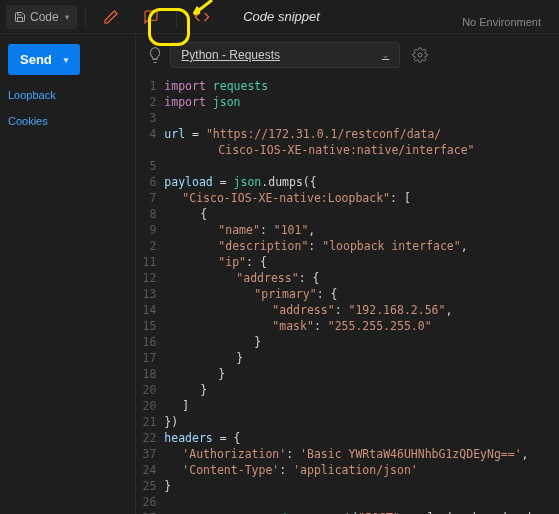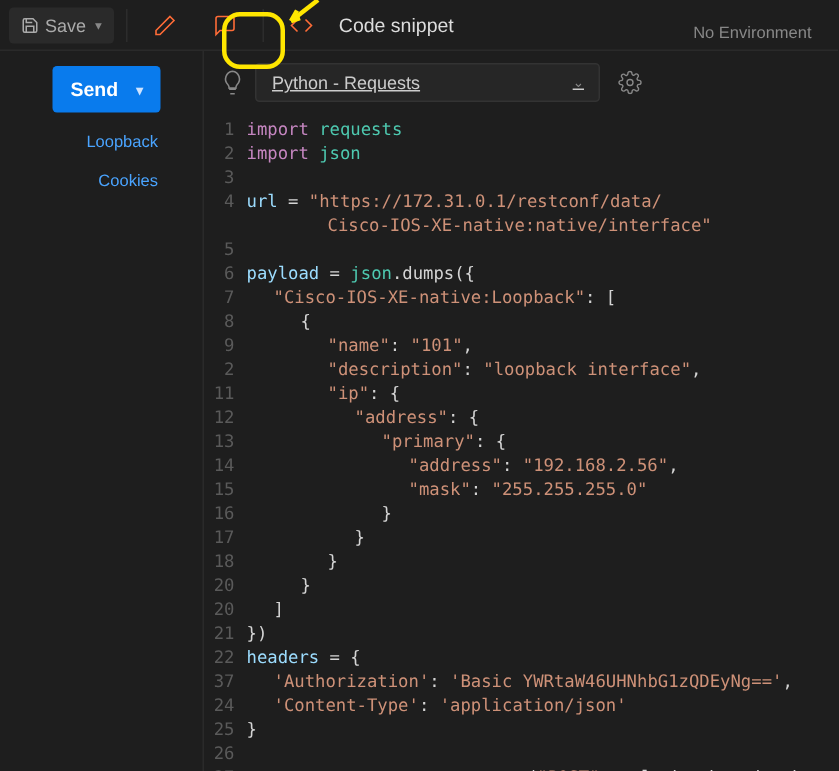--- a/index.html
+++ b/index.html
@@ -51,21 +51,22 @@
     align-items: center;
     justify-content: center;
     border-radius: 4px;
     cursor: pointer;
   }
   .icon-pill svg { width: 16px; height: 16px; stroke: #ff6c37; fill: none; stroke-width: 1.6; }
   .divider-v { width:1px; height:22px; background:#2c2c2c; margin:0 2px;}
   .code-snippet-label {
     color: #ddd;
     font-size: 13px;
-    margin-left: 2px;
+    margin-left: 18px;
+    font-style: italic;
   }
   .highlight-circle {
     position: absolute;
     left: 148px;
     top: 8px;
     width: 42px;
     height: 38px;
     border: 3px solid #ffe600;
     border-radius: 12px;
     pointer-events: none;
@@ -78,21 +79,21 @@
   }
   .main {
     display: flex;
     height: calc(100% - 34px);
   }
   .left-col {
     width: 155px;
     padding: 10px 8px;
     display:flex;
     flex-direction:column;
-    align-items:flex-end;
+    align-items:flex-start;
     gap:10px;
   }
   .send-btn {
     background: #097bed;
     color: #fff;
     font-weight: 600;
     font-size: 13px;
     padding: 8px 12px;
     border-radius: 3px;
     display: flex;
@@ -180,21 +181,21 @@
 
 <div class="topbar">
   <span class="env-label">No Environment</span>
 
   <div class="save-btn">
     <svg viewBox="0 0 24 24" fill="none" stroke="#aaa" stroke-width="2">
         <path d="M19 21H5a2 2 0 0 1-2-2V5a2 2 0 0 1 2-2h11l5 5v11a2 2 0 0 1-2 2z"></path>
         <polyline points="17 21 17 13 7 13 7 21"></polyline>
         <polyline points="7 3 7 8 15 8"></polyline>
       </svg>
-    <span>Save</span>
+    <span>Code</span>
     <span class="chev">▾</span>
   </div>
 
   <div class="divider-v"></div>
 
   <div class="icon-pill">
     <svg viewBox="0 0 24 24">
         <path d="M17 3l4 4L7 21H3v-4L17 3z"></path>
       </svg>
   </div>

